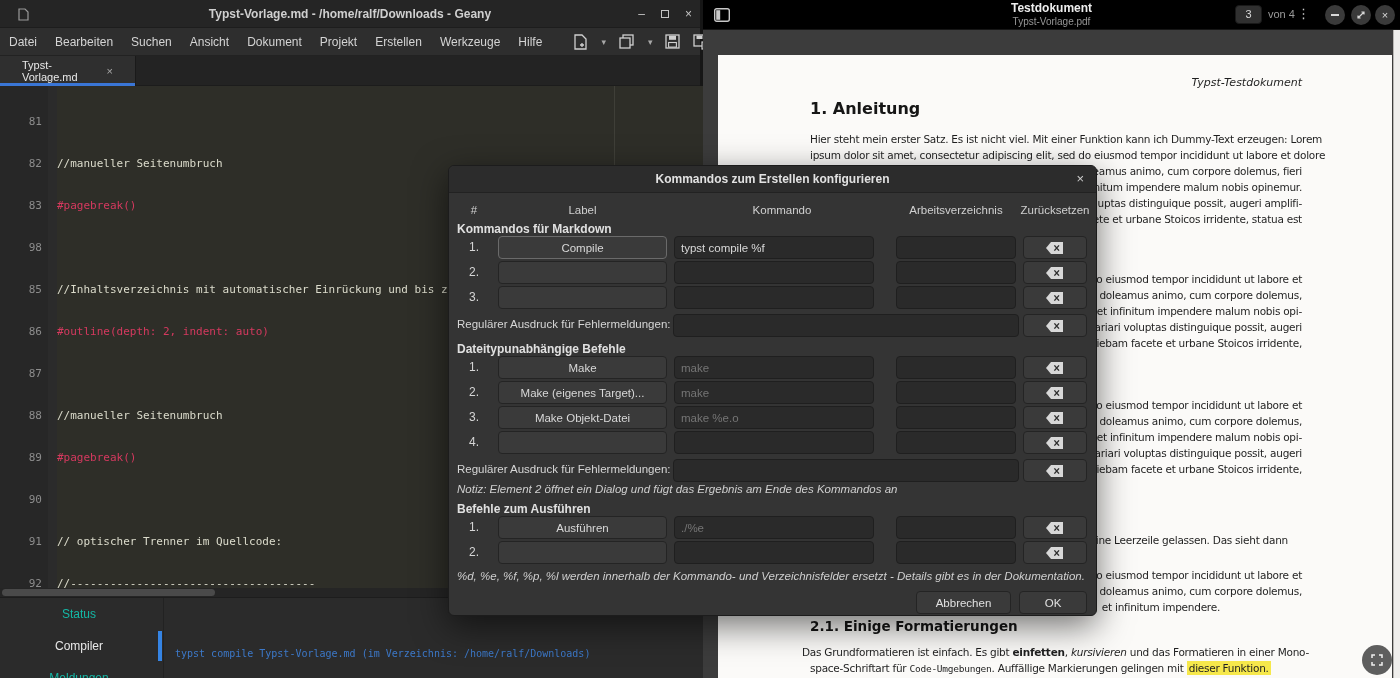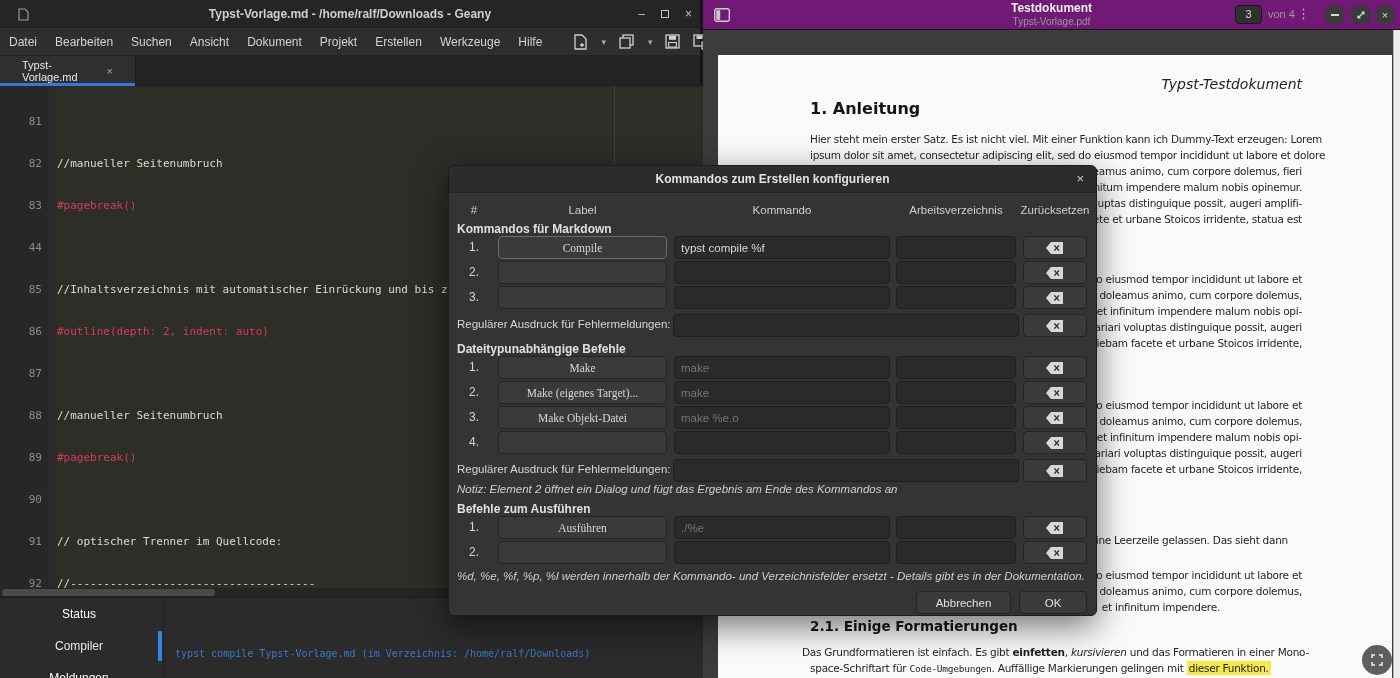--- a/index.html
+++ b/index.html
@@ -35,69 +35,69 @@
   .g-code { position:relative; padding-top:1px; font-family:"DejaVu Sans Mono", monospace; font-size:11px; line-height:14px; white-space:pre; }
   .cl { height:14px; position:relative; }
   .ln { position:absolute; left:0; width:42px; text-align:right; color:#8c8c8c; }
   .ct { position:absolute; left:57px; color:#dcdccc; }
   .ct.red { color:#d5395f; }
 
   .g-hscroll { position:absolute; left:0; top:588px; width:703px; height:9px; background:#252525; }
   .g-hthumb { position:absolute; left:2px; top:1px; width:213px; height:7px; border-radius:4px; background:#4a4a4a; }
 
   .g-bottom { position:absolute; left:0; top:597px; width:703px; height:81px; background:#2b2b2b; border-top:1px solid #1d1d1d; overflow:hidden; }
-  .pt { position:absolute; left:0; width:158px; text-align:center; font-size:12px; color:#ffffff; }
+  .pt { position:absolute; left:0; width:158px; text-align:center; font-size:12px; color:#14b8a6; }
   .pt.active { color:#e8e8e8; }
   .p-indicator { position:absolute; left:158px; top:33px; width:4px; height:30px; background:#3584e4; }
   .p-sep { position:absolute; left:163px; top:0; width:1px; height:100%; background:#222; }
   .p-out { position:absolute; left:175px; top:1px; font-family:"DejaVu Sans Mono", monospace; font-size:10px; line-height:22px; color:#3c78c8; white-space:pre; }
 
   
   #pdfpane { position:absolute; left:703px; top:0; width:697px; height:678px; background:#3c3c3c; }
-  .p-header { position:absolute; left:0; top:0; width:100%; height:30px; background:#701a75; border-bottom:1px solid #161616; }
+  .p-header { position:absolute; left:0; top:0; width:100%; height:30px; background:#000000; border-bottom:1px solid #161616; }
   .p-side { position:absolute; left:11px; top:8px; }
   .p-titles { position:absolute; left:0; right:0; top:2px; text-align:center; line-height:1.15; }
   .p-t1 { font-size:12px; font-weight:bold; color:#ededed; }
   .p-t2 { font-size:10px; color:#979797; }
   .p-pagebox { position:absolute; left:532px; top:5px; width:27px; height:19px; background:#303030; border:1px solid #191919; border-radius:4px; color:#dadada; font-size:11px; text-align:center; line-height:17px; }
   .p-of { position:absolute; left:565px; top:8px; font-size:11px; color:#9a9a9a; }
   .p-kebab { position:absolute; left:594px; top:6px; font-size:13px; color:#c8c8c8; }
   .p-circ { position:absolute; top:5px; width:20px; height:20px; border-radius:50%; background:#3a3a3a; display:flex; align-items:center; justify-content:center; color:#d8d8d8; font-size:11px; line-height:1; }
   .p-min { left:622px; } .p-max { left:648px; } .p-close { left:672px; }
   .p-minbar { display:inline-block; width:8px; height:2px; background:#d8d8d8; }
 
   .p-canvas { position:absolute; left:0; top:30px; width:697px; height:648px; background:#3c3c3c; }
   .p-page { position:absolute; left:15px; top:25px; width:674px; height:623px; background:#fbfaf8; }
   .p-scrollstrip { position:absolute; left:690px; top:0; width:7px; height:100%; background:#efeeec; border-left:1px solid #b9b7b4; }
 
   
   .ptx { position:absolute; white-space:nowrap; color:#1f1f1f; font-family:"DejaVu Sans", sans-serif; font-size:10.5px; letter-spacing:-0.25px; line-height:15px; }
   .ptx.right { text-align:right; }
-  .pdoc-tag { position:absolute; top:76px; right:98px; font-style:italic; font-size:14px; color:#1f1f1f; font-family:"DejaVu Sans", sans-serif; white-space:nowrap; }
+  .pdoc-tag { position:absolute; top:76px; right:98px; font-style:italic; font-size:11px; color:#1f1f1f; font-family:"DejaVu Sans", sans-serif; white-space:nowrap; }
   .ph1 { position:absolute; left:107px; top:99px; font-size:16px; font-weight:bold; color:#161616; font-family:"DejaVu Sans", sans-serif; white-space:nowrap; }
   .ph2 { position:absolute; left:107px; top:618px; font-size:13.5px; font-weight:bold; color:#161616; font-family:"DejaVu Sans", sans-serif; white-space:nowrap; }
   .pcode { font-family:"DejaVu Sans Mono", monospace; font-size:9.5px; }
   .pmark { background:#f6e84b; padding:1px 2px; }
   .p-fab { position:absolute; left:659px; top:645px; width:30px; height:30px; border-radius:50%; background:rgba(80,80,80,0.92); display:flex; align-items:center; justify-content:center; }
 
   
   #dialog { position:absolute; left:448px; top:165px; width:649px; height:451px; background:#343434; border:1px solid #1c1c1c; border-radius:6px; box-shadow:0 10px 34px rgba(0,0,0,0.55); z-index:10; font-size:12px; color:#d6d6d6; }
   .d-titlebar { position:absolute; left:0; top:0; width:100%; height:27px; background:#2c2c2c; border-bottom:1px solid #222; border-radius:6px 6px 0 0; }
   .d-title { position:absolute; left:0; right:0; top:6px; text-align:center; font-weight:bold; font-size:12px; color:#e2e2e2; }
   .d-close { position:absolute; right:12px; top:5px; color:#cfcfcf; font-size:13px; }
   .d-colhead span { position:absolute; top:38px; font-size:11.5px; color:#d0d0d0; text-align:center; }
   .ch-hash { left:10px; width:30px; } .ch-label { left:49px; width:169px; } .ch-cmd { left:225px; width:216px; } .ch-wd { left:440px; width:134px; } .ch-reset { left:570px; width:72px; font-size:11px; }
   .d-sec { position:absolute; left:8px; font-weight:bold; font-size:12px; color:#e0e0e0; }
   .drow { position:absolute; left:0; width:100%; height:23px; }
   .dnum { position:absolute; left:12px; top:4px; width:26px; text-align:center; }
-  .dlabel { position:absolute; left:49px; width:169px; height:23px; background:#3a3a3a; border:1px solid #242424; border-radius:4px; color:#d8d8d8; font-size:11.5px; font-family:Liberation Serif, serif; }
+  .dlabel { position:absolute; left:49px; width:169px; height:23px; background:#3a3a3a; border:1px solid #242424; border-radius:4px; color:#d8d8d8; font-size:11.5px; font-family:Liberation Sans, sans-serif; }
   .dlabel.focus { border-color:#6a6a6a; }
   .dinp { position:absolute; height:23px; background:#2a2a2a; border:1px solid #1f1f1f; border-radius:4px; color:#d8d8d8; font-size:11.5px; padding:0 6px; font-family:"Liberation Sans", sans-serif; }
   .dinp::placeholder { color:#757575; opacity:1; }
-  .dcmd { left:225px; width:216px; }
+  .dcmd { left:225px; width:200px; }
   .dwd { left:447px; width:120px; }
   .dclear { position:absolute; left:574px; width:64px; height:23px; background:#3a3a3a; border:1px solid #242424; border-radius:4px; display:flex; align-items:center; justify-content:center; }
   .dreglabel { position:absolute; left:8px; top:4px; font-size:11.5px; }
   .dreg { left:224px; width:346px; }
   .d-note { position:absolute; left:8px; font-style:italic; font-size:11.5px; color:#cfcfcf; white-space:nowrap; }
   .d-btn { position:absolute; height:23px; background:#3a3a3a; border:1px solid #242424; border-radius:4px; color:#e0e0e0; font-size:11.5px; font-family:"Liberation Sans", sans-serif; }
   .d-cancel { left:467px; top:425px; width:95px; }
   .d-ok { left:570px; top:425px; width:68px; }
 
   svg { display:block; }
@@ -175,21 +175,21 @@
     </div>
 
     <div class="g-editor">
       <div class="g-gutter"></div>
       <div class="g-fold"></div>
       <div class="g-marker"></div>
       <div class="g-code">
         <div class="cl"><span class="ln">81</span><span class="ct"></span></div>
         <div class="cl"><span class="ln">82</span><span class="ct">//manueller Seitenumbruch</span></div>
         <div class="cl"><span class="ln">83</span><span class="ct red">#pagebreak()</span></div>
-        <div class="cl"><span class="ln">44</span><span class="ct"></span></div>
+        <div class="cl"><span class="ln">98</span><span class="ct"></span></div>
         <div class="cl"><span class="ln">85</span><span class="ct">//Inhaltsverzeichnis mit automatischer Einrückung und bis zur Überschriftenebene 2</span></div>
         <div class="cl"><span class="ln">86</span><span class="ct red">#outline(depth: 2, indent: auto)</span></div>
         <div class="cl"><span class="ln">87</span><span class="ct"></span></div>
         <div class="cl"><span class="ln">88</span><span class="ct">//manueller Seitenumbruch</span></div>
         <div class="cl"><span class="ln">89</span><span class="ct red">#pagebreak()</span></div>
         <div class="cl"><span class="ln">90</span><span class="ct"></span></div>
         <div class="cl"><span class="ln">91</span><span class="ct">// optischer Trenner im Quellcode:</span></div>
         <div class="cl"><span class="ln">92</span><span class="ct">//-------------------------------------</span></div>
         
         

